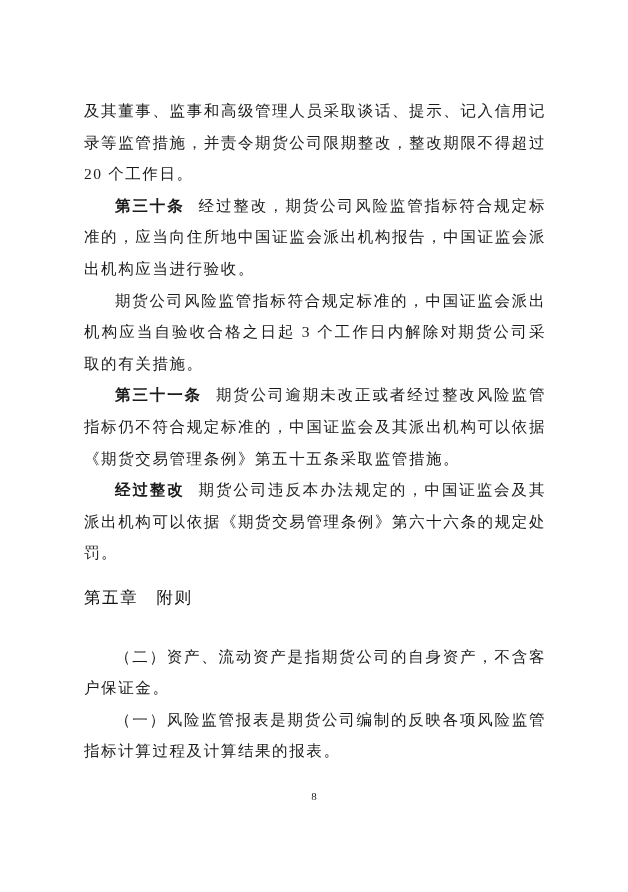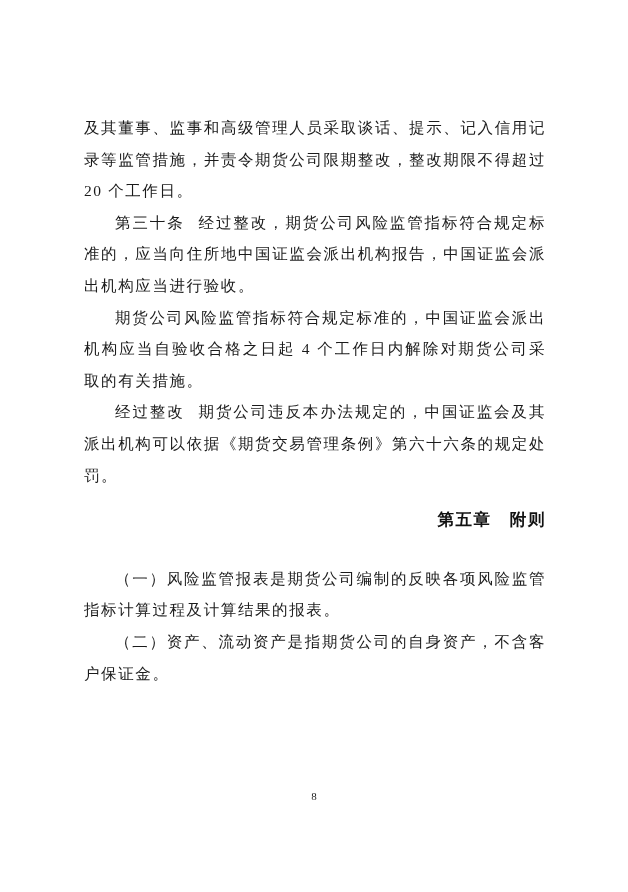--- a/index.html
+++ b/index.html
@@ -12,47 +12,47 @@
     width: 628px;
     height: 892px;
     background: #ffffff;
     overflow: hidden;
     font-family: "Liberation Serif", "DejaVu Serif", serif;
     color: #1b1b1b;
   }
   .content {
     position: absolute;
     left: 84px;
-    top: 112px;
+    top: 95px;
     width: 462px;
   }
   .para {
     margin: 0;
     font-size: 15.5px;
     line-height: 31.6px;
     letter-spacing: 1.6px;
     text-align: justify;
     text-justify: inter-ideograph;
     text-indent: 2em;
     word-break: break-all;
   }
   .para.no-indent {
     text-indent: 0;
   }
   .lead {
-    font-weight: normal;
+    font-weight: bold;
     margin-right: 0.9em;
   }
   .chapter {
     margin: 13px 0 27px 0;
     font-size: 16.5px;
     line-height: 31.6px;
     letter-spacing: 1.6px;
-    font-weight: bold;
-    text-align: right;
+    font-weight: normal;
+    text-align: left;
     color: #111111;
   }
   .page-number {
     position: absolute;
     top: 789px;
     left: 0;
     width: 628px;
     text-align: center;
     font-size: 11px;
     line-height: 14px;
@@ -63,28 +63,29 @@
 </head>
 <body>
 
 <div class="page">
   <div class="content">
 
     <p class="para no-indent">及其董事、监事和高级管理人员采取谈话、提示、记入信用记录等监管措施，并责令期货公司限期整改，整改期限不得超过 20 个工作日。</p>
 
     <p class="para"><span class="lead">第三十条</span><span>经过整改，期货公司风险监管指标符合规定标准的，应当向住所地中国证监会派出机构报告，中国证监会派出机构应当进行验收。</span></p>
 
-    <p class="para">期货公司风险监管指标符合规定标准的，中国证监会派出机构应当自验收合格之日起 4 个工作日内解除对期货公司采取的有关措施。</p>
+    <p class="para">期货公司风险监管指标符合规定标准的，中国证监会派出机构应当自验收合格之日起 3 个工作日内解除对期货公司采取的有关措施。</p>
 
+    <p class="para"><span class="lead">第三十一条</span><span>期货公司逾期未改正或者经过整改风险监管指标仍不符合规定标准的，中国证监会及其派出机构可以依据《期货交易管理条例》第五十五条采取监管措施。</span></p>
 
     <p class="para"><span class="lead">经过整改</span><span>期货公司违反本办法规定的，中国证监会及其派出机构可以依据《期货交易管理条例》第六十六条的规定处罚。</span></p>
 
     <h2 class="chapter">第五章　附则</h2>
 
 
+    <p class="para">（二）资产、流动资产是指期货公司的自身资产，不含客户保证金。</p>
+
     <p class="para">（一）风险监管报表是期货公司编制的反映各项风险监管指标计算过程及计算结果的报表。</p>
-
-    <p class="para">（二）资产、流动资产是指期货公司的自身资产，不含客户保证金。</p>
 
   </div>
 
   <div class="page-number">8</div>
 </div>
 
 </body></html>

